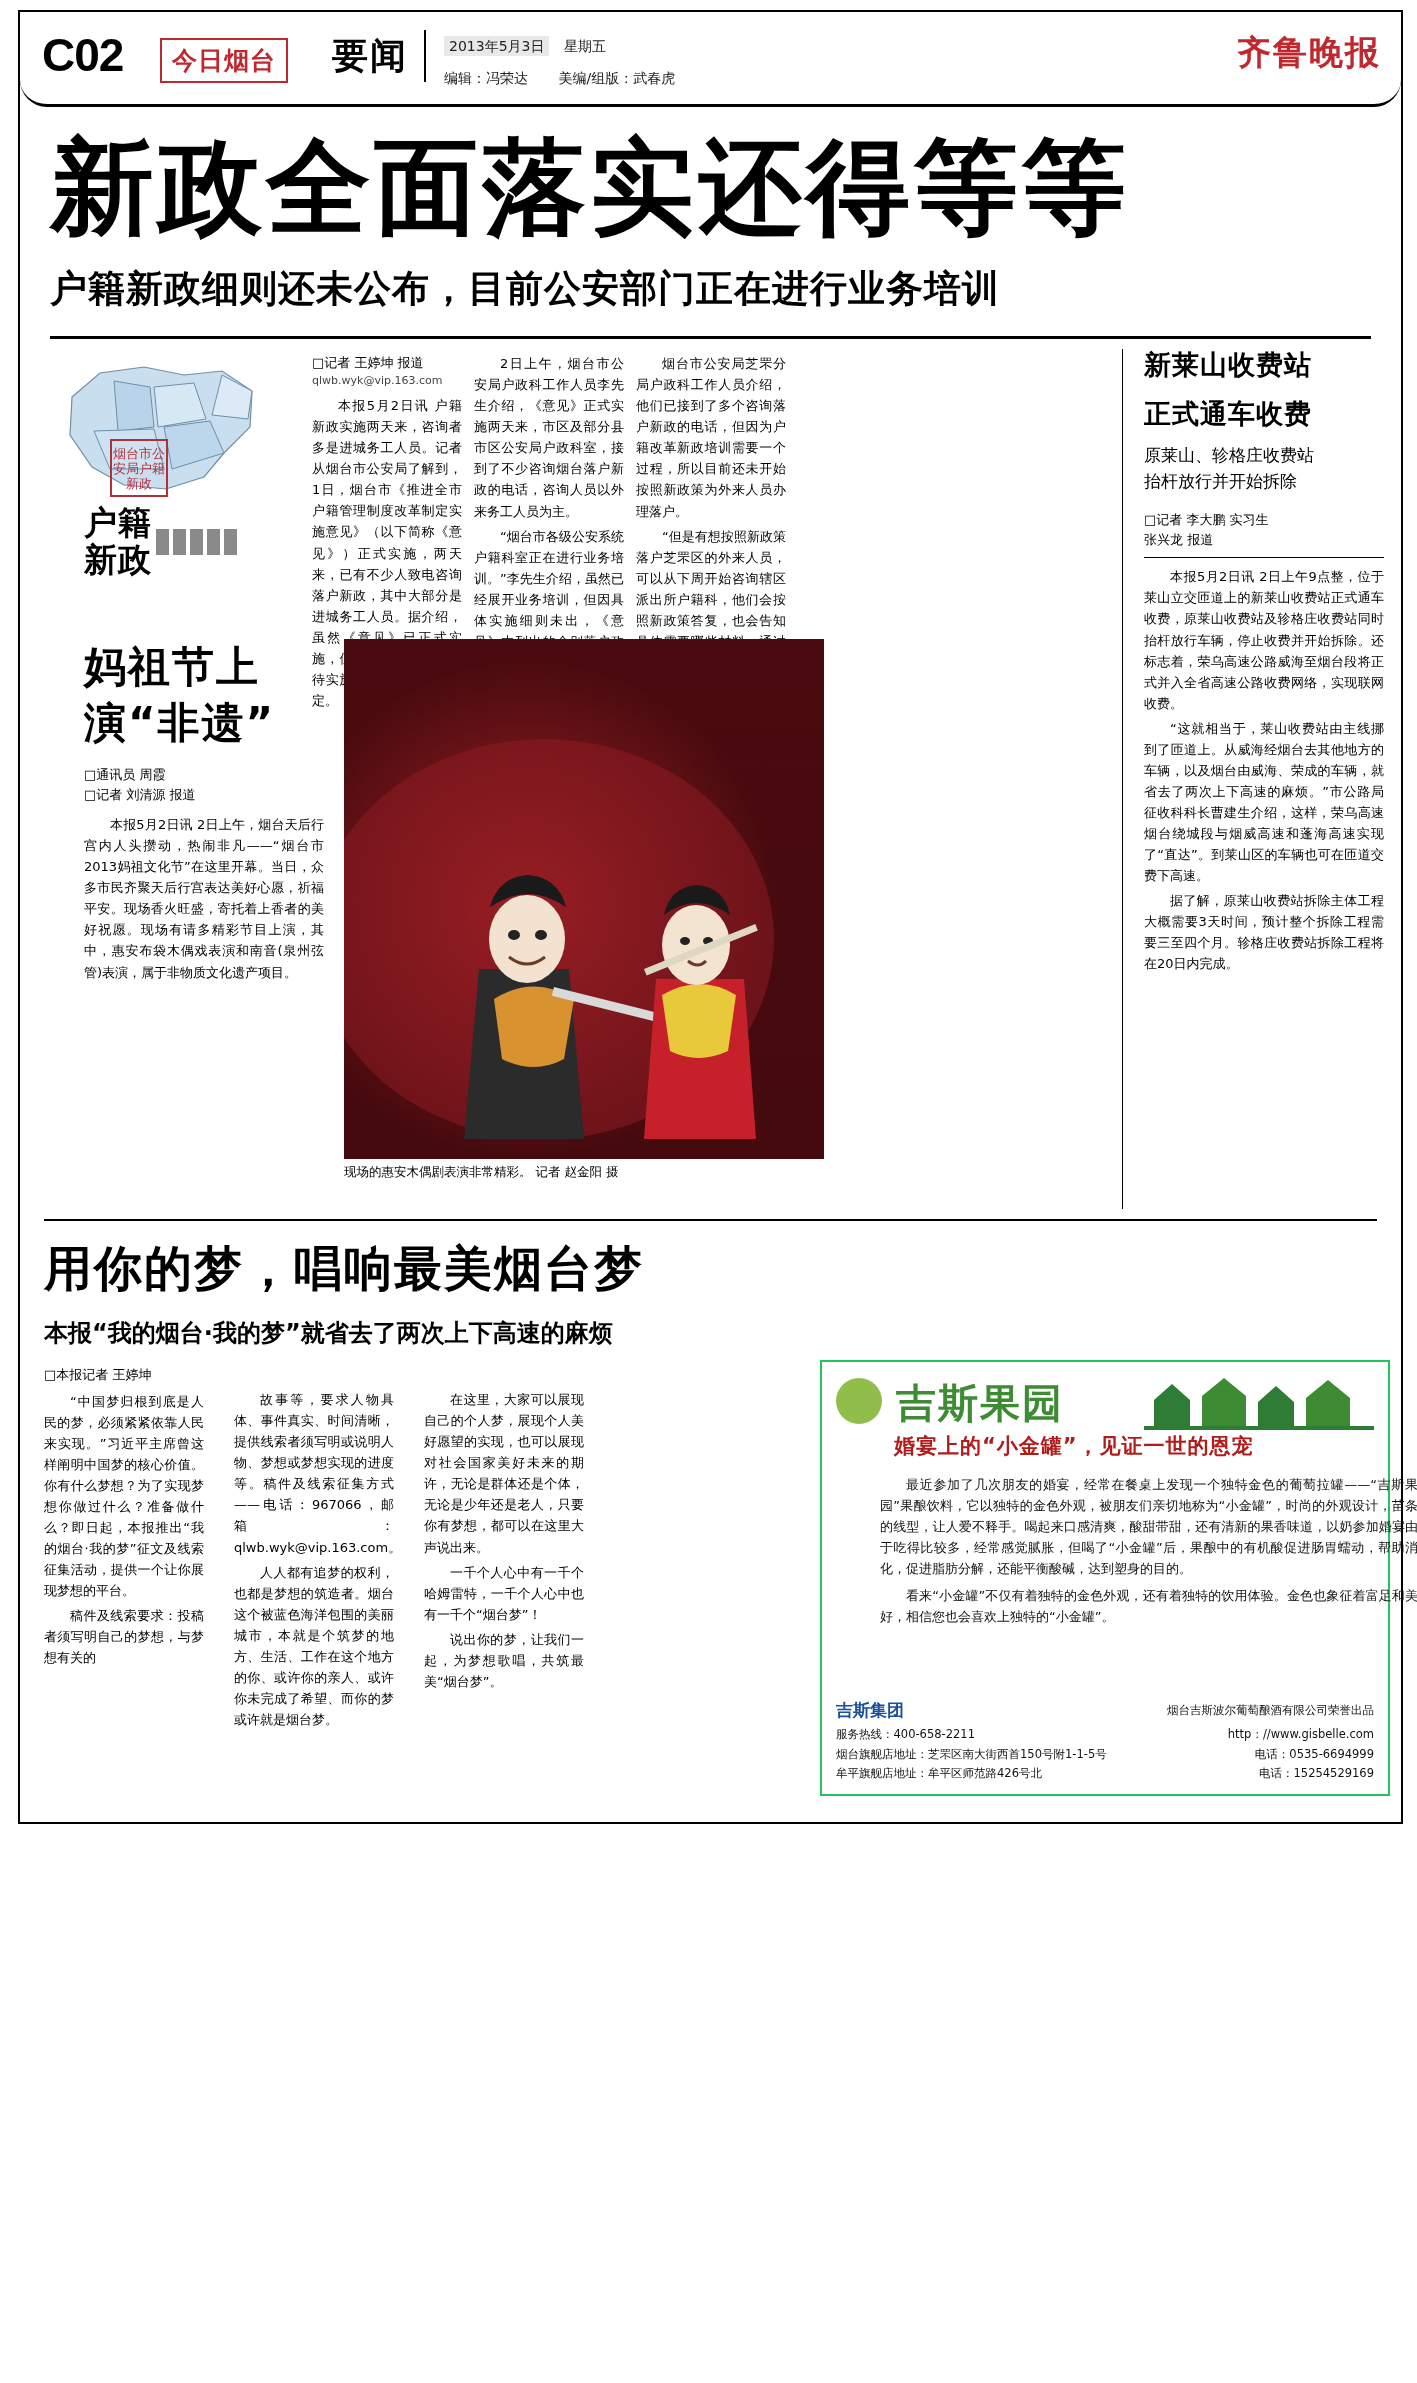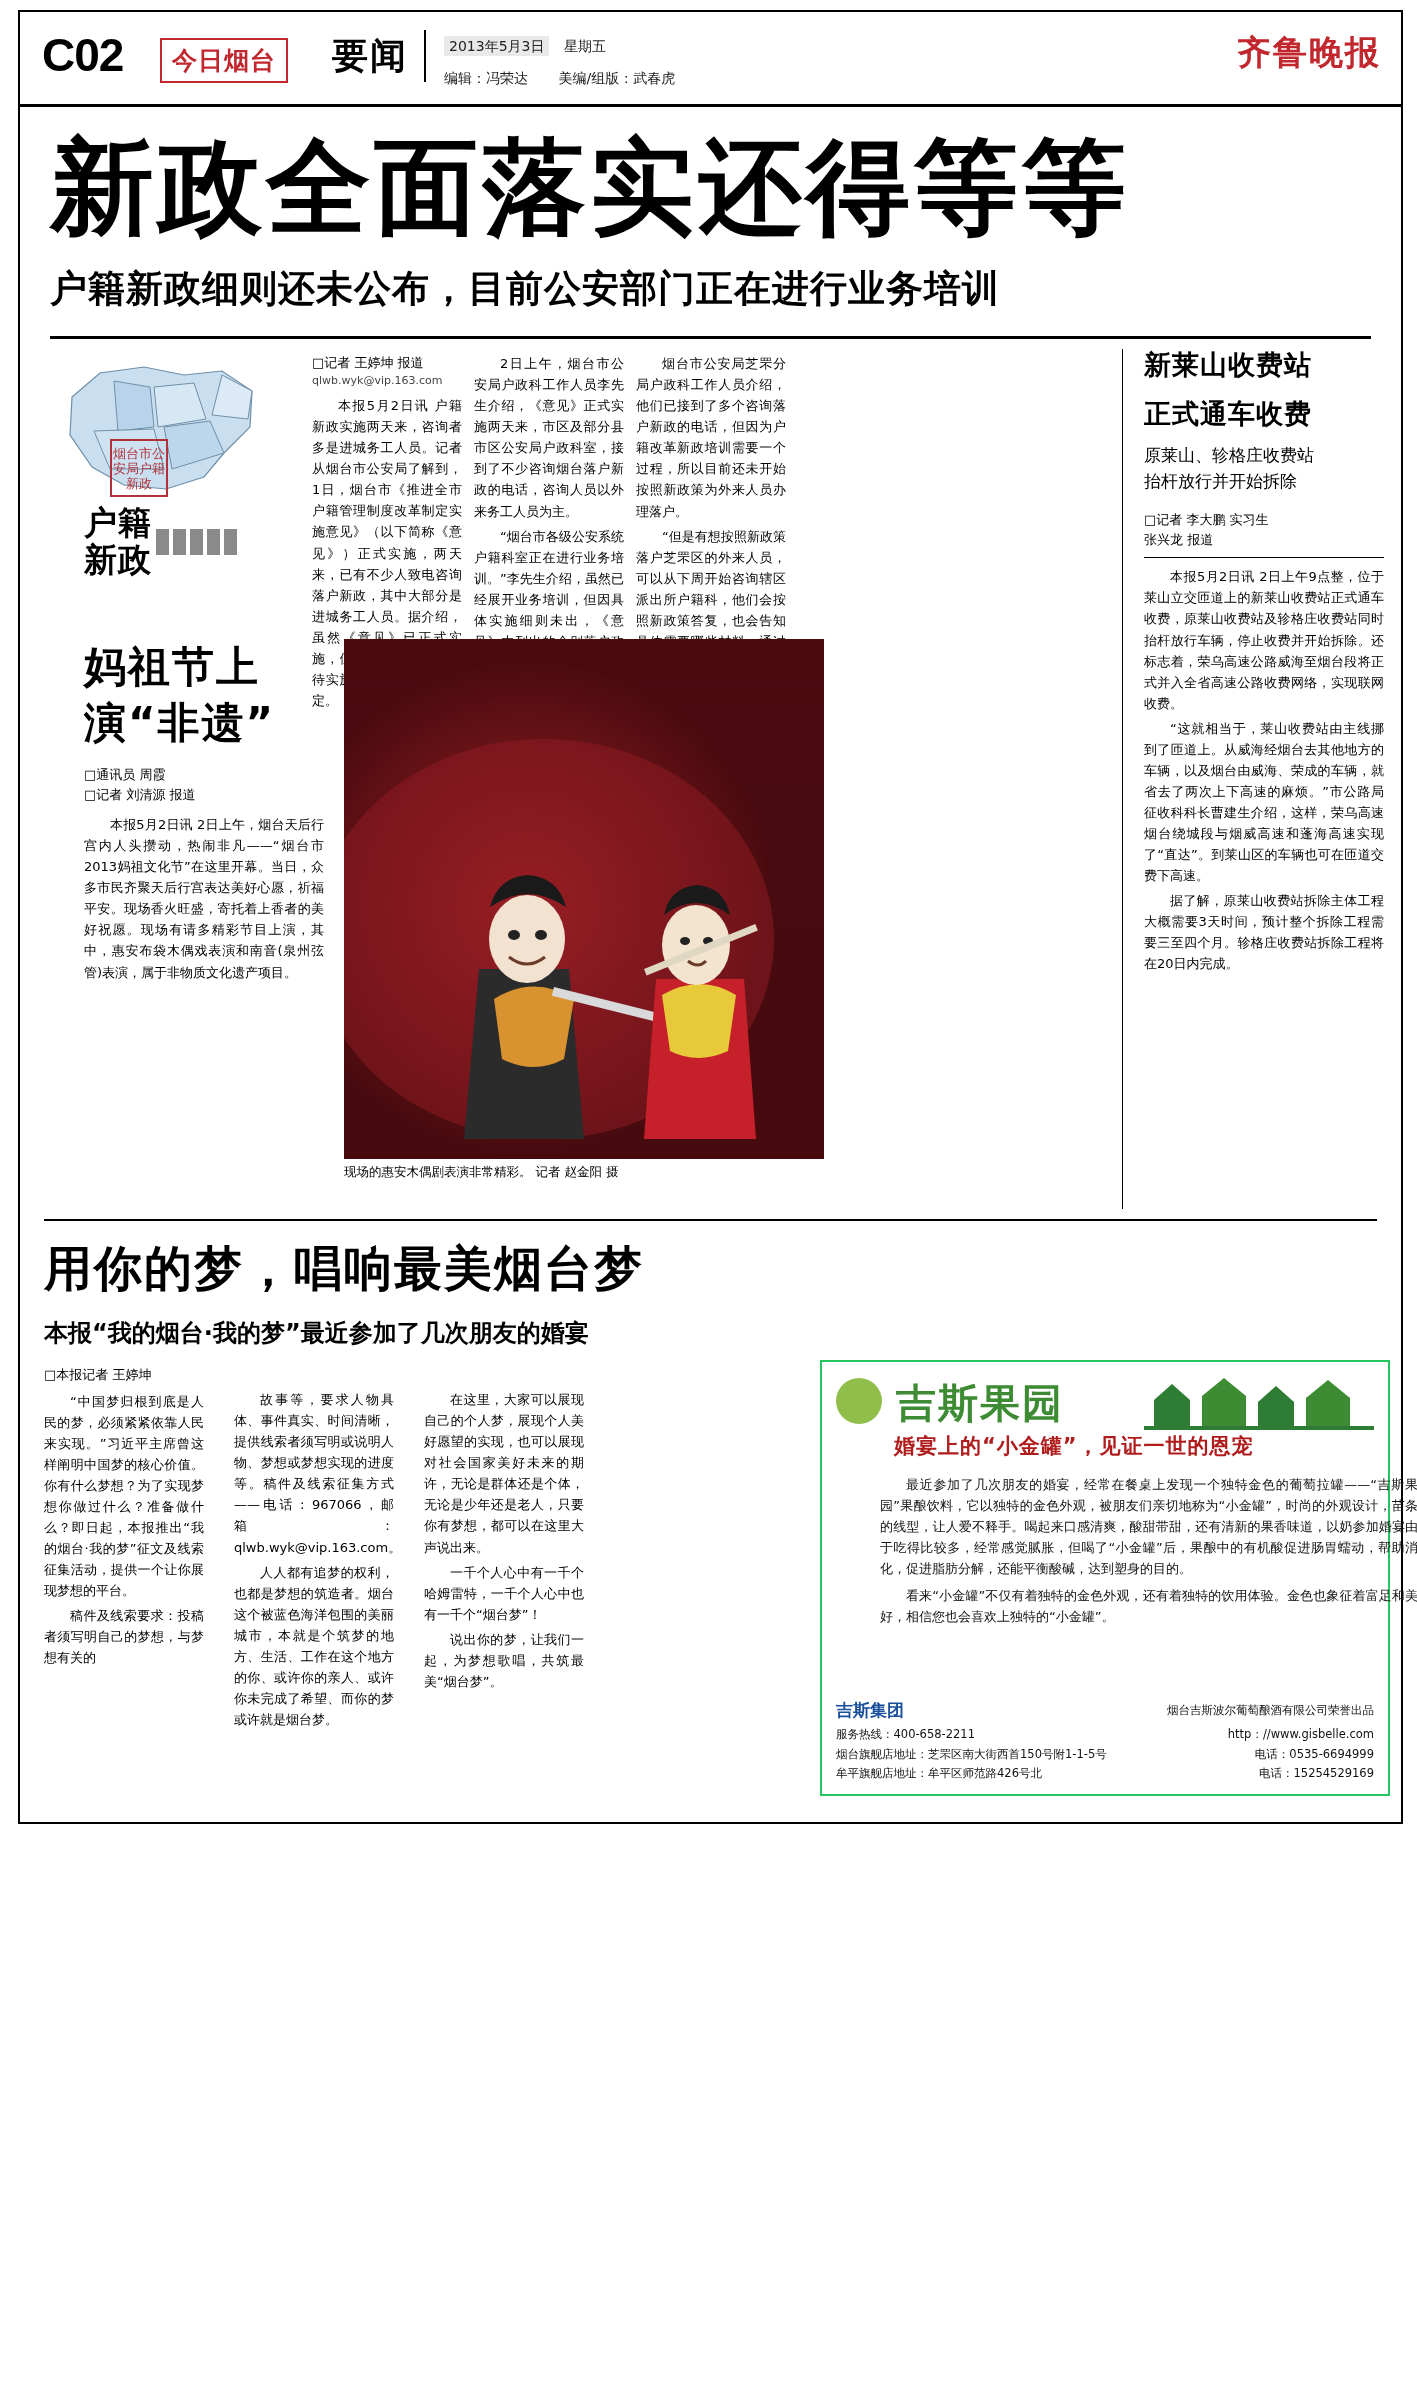--- a/index.html
+++ b/index.html
@@ -1,21 +1,21 @@
 <!DOCTYPE html>
 <html><head>
 <meta charset="utf-8">
 <style>
   html,body{margin:0;padding:0;background:#ffffff;}
   body{width:1417px;height:2383px;font-family:"DejaVu Sans","Liberation Sans",sans-serif;color:#000;}
   .page{position:relative;width:1417px;height:2383px;background:#fff;overflow:hidden;}
   .newspaper{position:absolute;left:18px;top:10px;width:1381px;height:1810px;background:#fff;}
 
   
-  .masthead{position:relative;height:92px;border-bottom:3px solid #000;}
+  .masthead{position:relative;height:92px;border-bottom:3px solid #000;border-radius:27px;}
   .folio{position:absolute;left:22px;top:16px;font-size:46px;font-weight:bold;letter-spacing:-1px;font-family:"Liberation Sans",sans-serif;}
   .today-box{position:absolute;left:140px;top:26px;border:2px solid #c1272d;padding:4px 10px;}
   .today-box span{color:#c1272d;font-size:25px;font-weight:bold;letter-spacing:1px;}
   .section-name{position:absolute;left:312px;top:20px;font-size:36px;font-weight:bold;letter-spacing:2px;}
   .vrule{position:absolute;left:404px;top:18px;width:2px;height:52px;background:#000;}
   .dateline{position:absolute;left:424px;top:26px;font-size:14px;color:#222;}
   .dateline .dt{background:#e9e9e9;padding:2px 5px;margin-right:10px;}
   .credits{position:absolute;left:424px;top:58px;font-size:14px;color:#222;}
   .credits span{margin-right:26px;}
   .brand{position:absolute;right:20px;top:18px;font-size:34px;font-weight:bold;color:#c1272d;letter-spacing:2px;font-family:Liberation Serif, serif;}
@@ -207,21 +207,21 @@
           <p>“这就相当于，莱山收费站由主线挪到了匝道上。从威海经烟台去其他地方的车辆，以及烟台由威海、荣成的车辆，就省去了两次上下高速的麻烦。”市公路局征收科科长曹建生介绍，这样，荣乌高速烟台绕城段与烟威高速和蓬海高速实现了“直达”。到莱山区的车辆也可在匝道交费下高速。</p>
           <p>据了解，原莱山收费站拆除主体工程大概需要3天时间，预计整个拆除工程需要三至四个月。轸格庄收费站拆除工程将在20日内完成。</p>
         </div>
       </div>
 
       <div class="vsep" style="left:1078px;height:860px;"></div>
     </div>
 
     <div style="margin:0 24px;border-top:2px solid #000;padding-top:16px;">
       <div class="big2">用你的梦，唱响最美烟台梦</div>
-      <div class="sub2">本报“我的烟台·我的梦”最近参加了几次朋友的婚宴</div>
+      <div class="sub2">本报“我的烟台·我的梦”就省去了两次上下高速的麻烦</div>
       <div style="position:relative;margin-top:16px;height:300px;">
         <div style="position:absolute;left:0;top:0;width:160px;">
           <div class="byline">□本报记者 王婷坤</div>
           <div class="colbox">
             <p>“中国梦归根到底是人民的梦，必须紧紧依靠人民来实现。”习近平主席曾这样阐明中国梦的核心价值。你有什么梦想？为了实现梦想你做过什么？准备做什么？即日起，本报推出“我的烟台·我的梦”征文及线索征集活动，提供一个让你展现梦想的平台。</p>
             <p>稿件及线索要求：投稿者须写明自己的梦想，与梦想有关的</p>
           </div>
         </div>
         <div style="position:absolute;left:190px;top:24px;width:160px;">
           <div class="colbox">

